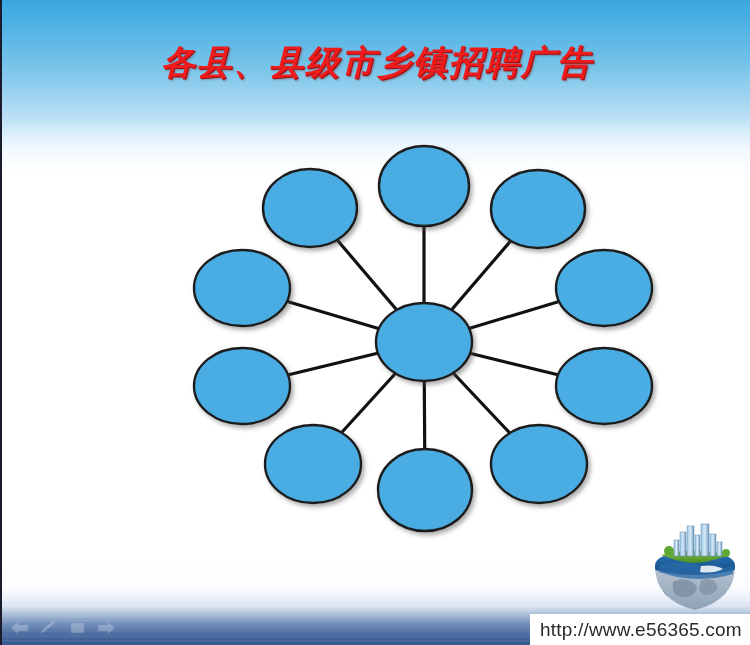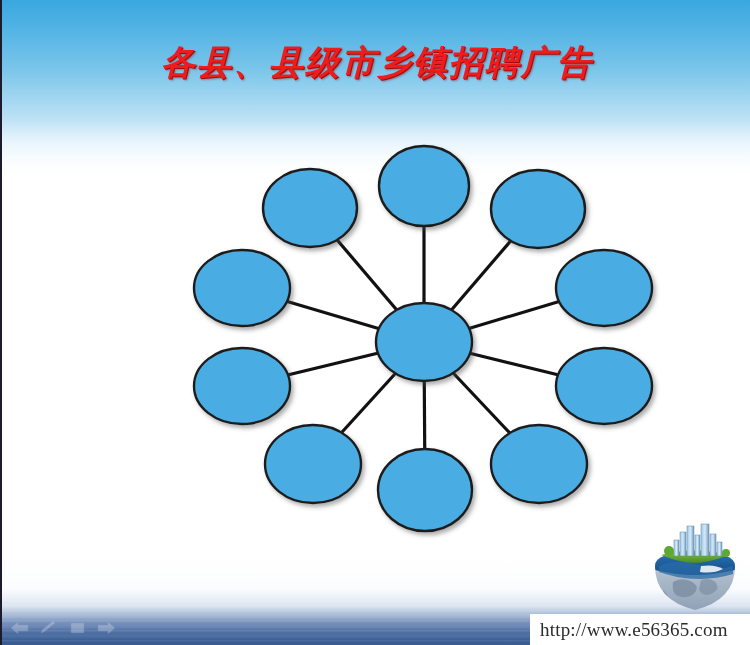--- a/index.html
+++ b/index.html
@@ -117,21 +117,21 @@
     top: 614px;
     width: 222px;
     height: 31px;
     background: #ffffff;
     display: flex;
     align-items: center;
     padding-left: 10px;
     box-sizing: border-box;
   }
   .url-text {
-    font-family: Liberation Serif, serif;
+    font-family: Liberation Sans, sans-serif;
     font-size: 19px;
     color: #2b2b2b;
     letter-spacing: 0.2px;
     white-space: nowrap;
   }
 
   
   .controls {
     position: absolute;
     left: 8px;

